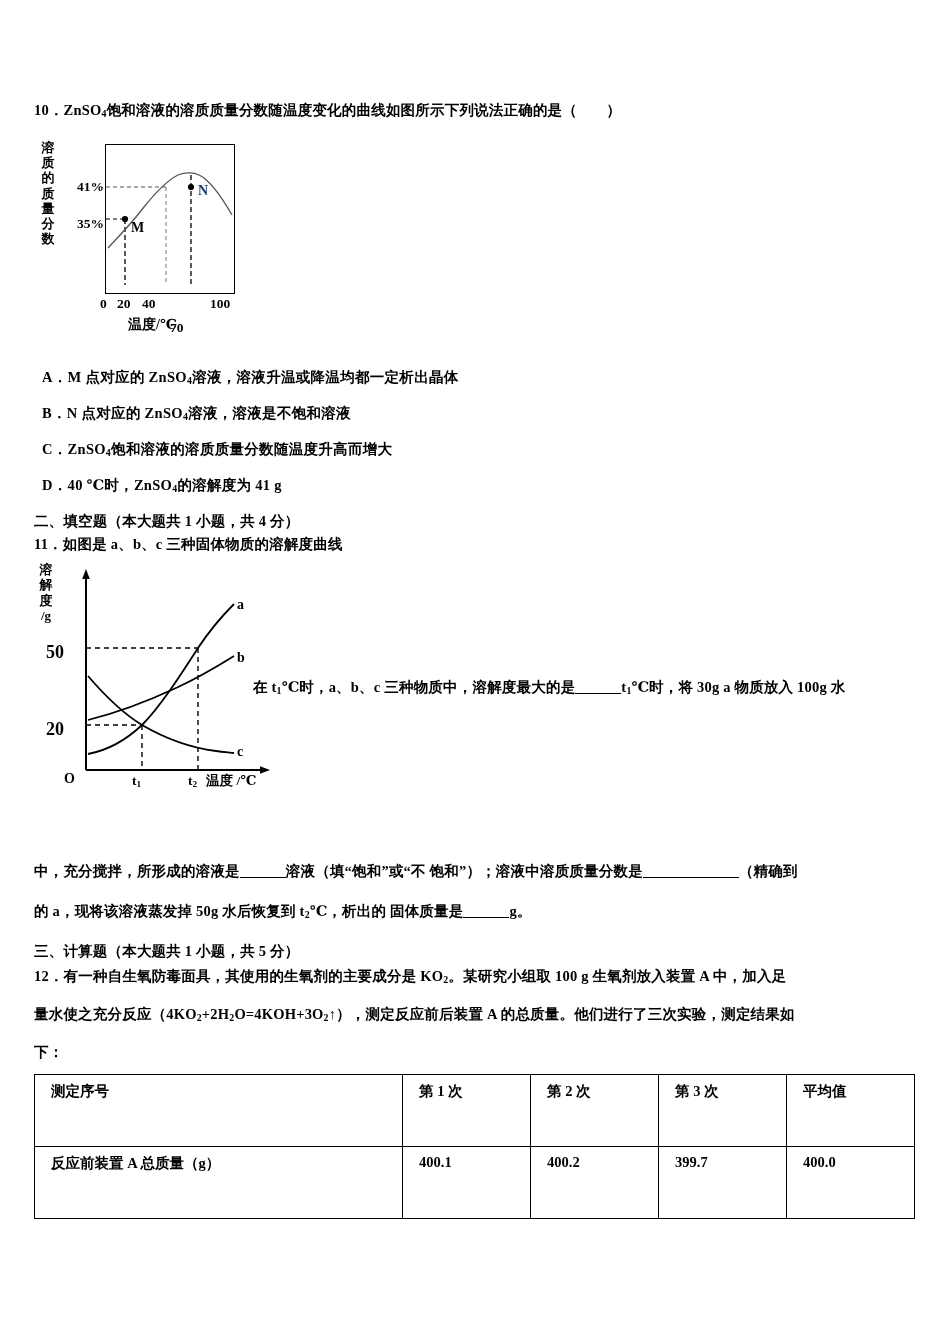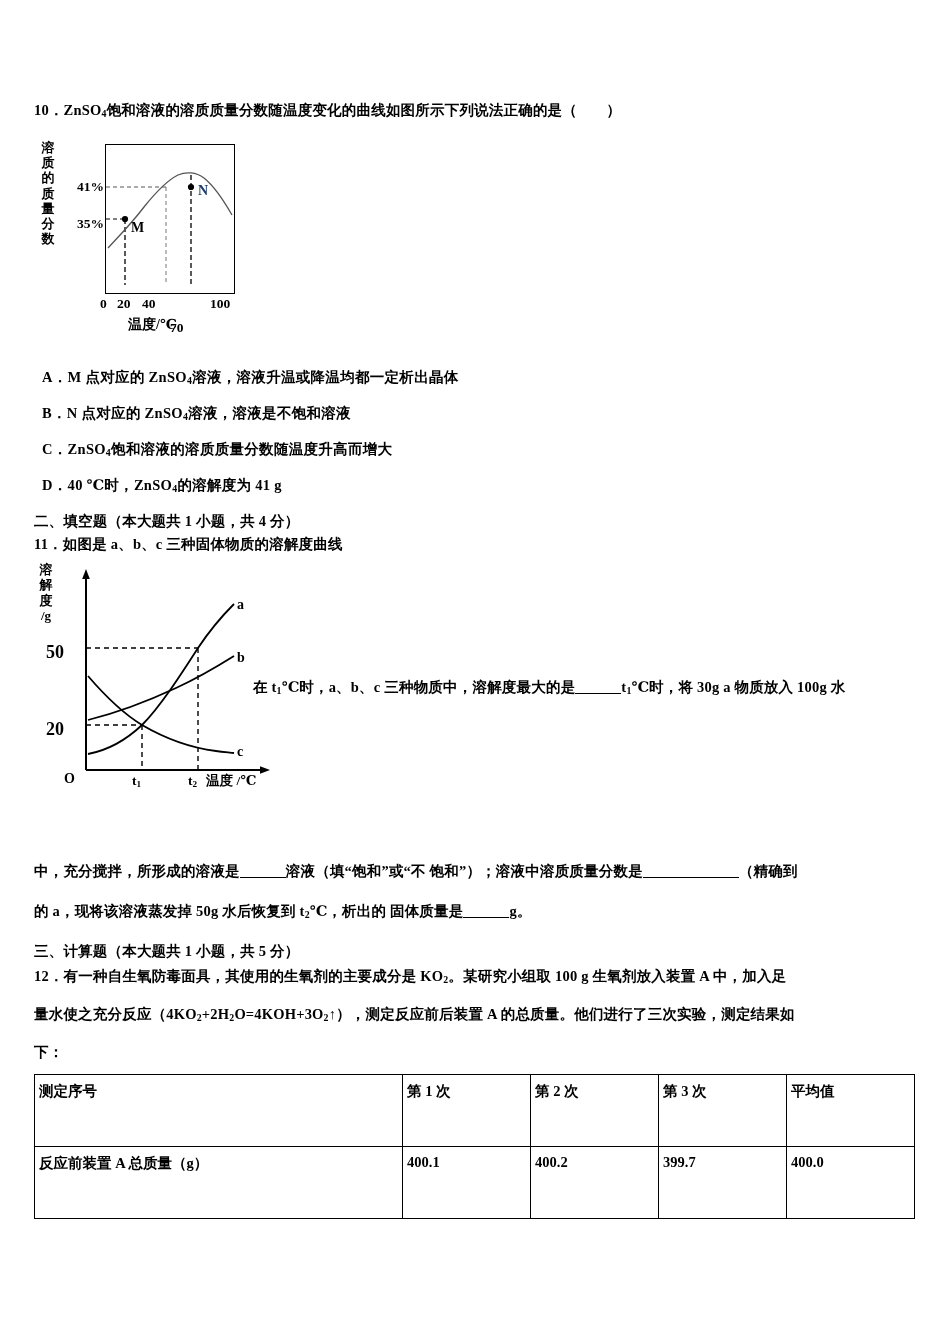--- a/index.html
+++ b/index.html
@@ -157,21 +157,21 @@
     position: absolute;
     left: 34px; top: 1074px;
     width: 880px;
     border-collapse: collapse;
     table-layout: fixed;
   }
   #datatable td {
     border: 1.2px solid #000;
     font-size: 14.5px;
     font-weight: bold;
-    padding: 7px 0 0 4px;
+    padding: 7px 0 0 16px;
     vertical-align: top;
     height: 72px;
     box-sizing: border-box;
   }
   #datatable td.c0 { width: 368px; }
   #datatable td.c1, #datatable td.c2, #datatable td.c3, #datatable td.c4 { width: 128px; }
 </style>
 </head>
 <body>
 

